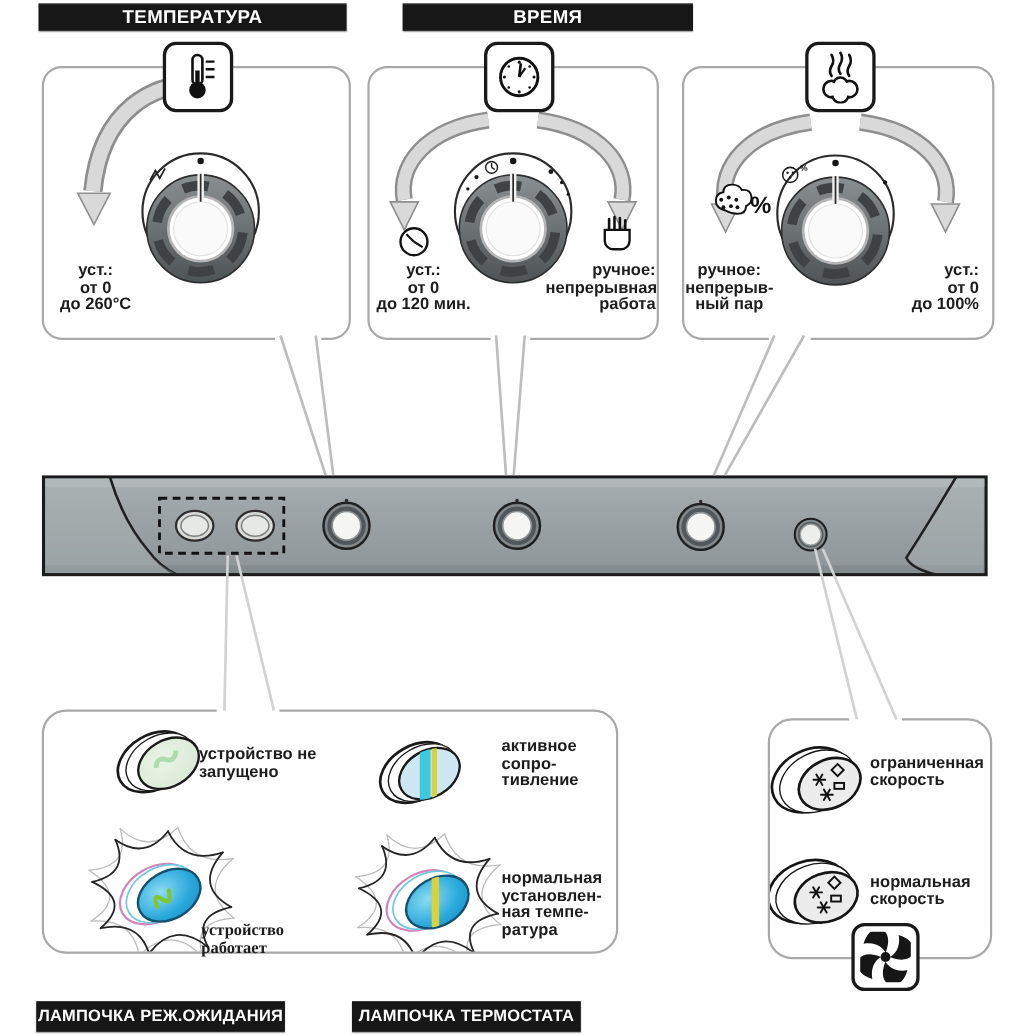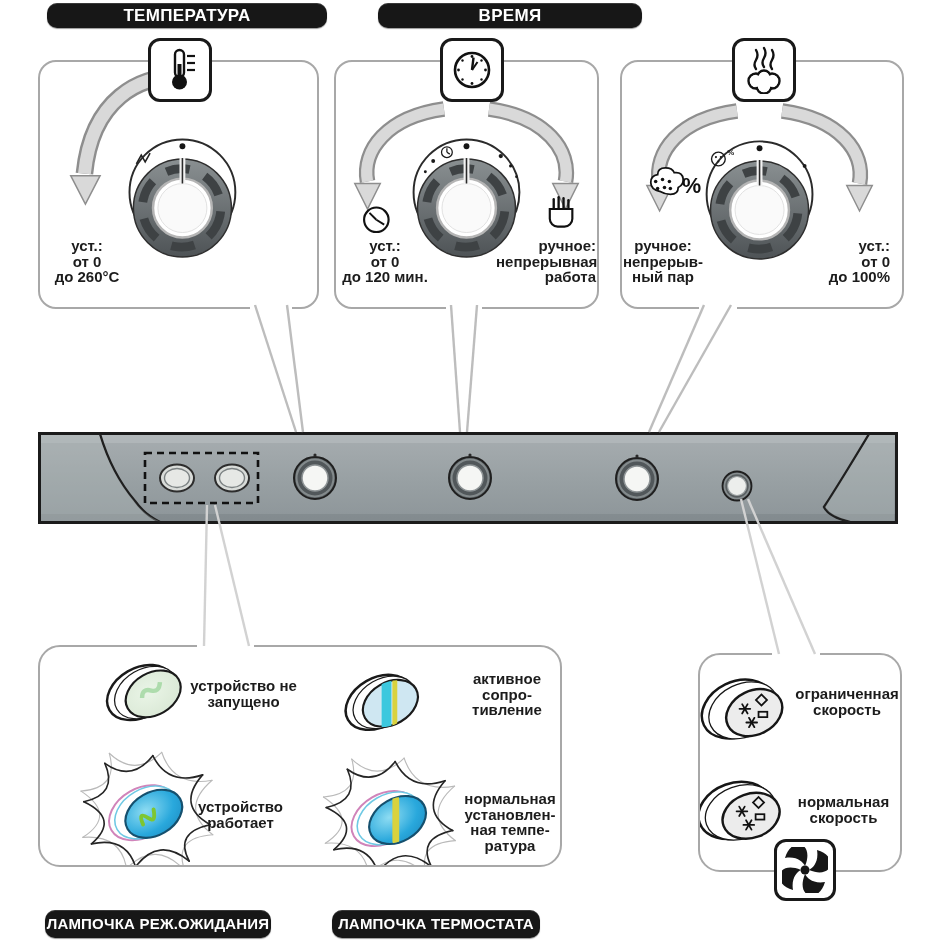--- a/index.html
+++ b/index.html
@@ -1,28 +1,28 @@
 <!DOCTYPE html>
 <html><head>
 <meta charset="utf-8">
 <style>
   html,body{margin:0;padding:0;background:#fff;}
   .stage{position:relative;width:941px;height:941px;background:#fff;overflow:hidden;
          font-family:"Liberation Sans",sans-serif;}
   .bar{position:absolute;background:#171717;color:#fff;font-weight:bold;text-align:center;
-       border-radius:10px;box-shadow:inset 0 1px 0 rgba(255,255,255,.15), 0 1px 1px rgba(0,0,0,.4);
-       white-space:nowrap;overflow:hidden;margin-left:12px;}
+       border-radius:0;box-shadow:inset 0 1px 0 rgba(255,255,255,.15), 0 1px 1px rgba(0,0,0,.4);
+       white-space:nowrap;overflow:hidden;}
   .bar.top{height:25px;line-height:25px;font-size:17px;letter-spacing:.3px;z-index:1;}
   .bar.bot{height:28px;line-height:28px;font-size:15px;letter-spacing:.2px;z-index:1;}
   .obox{position:absolute;border:2.5px solid #a8a8a8;border-radius:18px;background:#fff;z-index:1;}
   .isq{position:absolute;width:58px;height:58px;background:#fff;border:3.5px solid #191919;
        border-radius:12px;z-index:5;display:flex;align-items:center;justify-content:center;}
   .note{position:absolute;font-weight:bold;font-size:15px;line-height:15.5px;color:#1c1c1c;
         white-space:pre-line;z-index:6;}
-  .c{text-align:center;} .r{text-align:right;} .l{text-align:center;}
+  .c{text-align:center;} .r{text-align:right;} .l{text-align:left;}
   .boxsvg{position:absolute;left:0;top:0;width:100%;height:100%;z-index:2;}
   svg{display:block;}
   .lines{position:absolute;left:0;top:0;z-index:4;pointer-events:none;}
   .panel{position:absolute;z-index:3;}
 </style>
 </head>
 <body>
 
 <div class="stage">
 
@@ -317,21 +317,21 @@
           <ellipse cx="5" cy="4" rx="31" ry="22" fill="url(#gLampOn)" stroke="#15506e" stroke-width="2.2"></ellipse>
         </g>
         <g clip-path="url(#clipD)">
           <rect x="357" y="152" width="7" height="50" rx="3.5" fill="#d9d23e"></rect>
         </g>
       </g>
     </svg>
   </div>
   <div class="note l" style="left:181px;top:678px;width:125px;">устройство не
 запущено</div>
-  <div class="note l" style="left:183px;top:799px;width:115px;">устройство
+  <div class="note l" style="left:183px;top:839px;width:115px;font-family:Liberation Serif, serif;">устройство
 работает</div>
   <div class="note l" style="left:456px;top:671px;width:102px;">активное
 сопро-
 тивление</div>
   <div class="note l" style="left:456px;top:791px;width:108px;">нормальная
 установлен-
 ная темпе-
 ратура</div>
 
   <div class="obox" style="left:698px;top:653px;width:200px;height:215px;border-radius:22px;">

